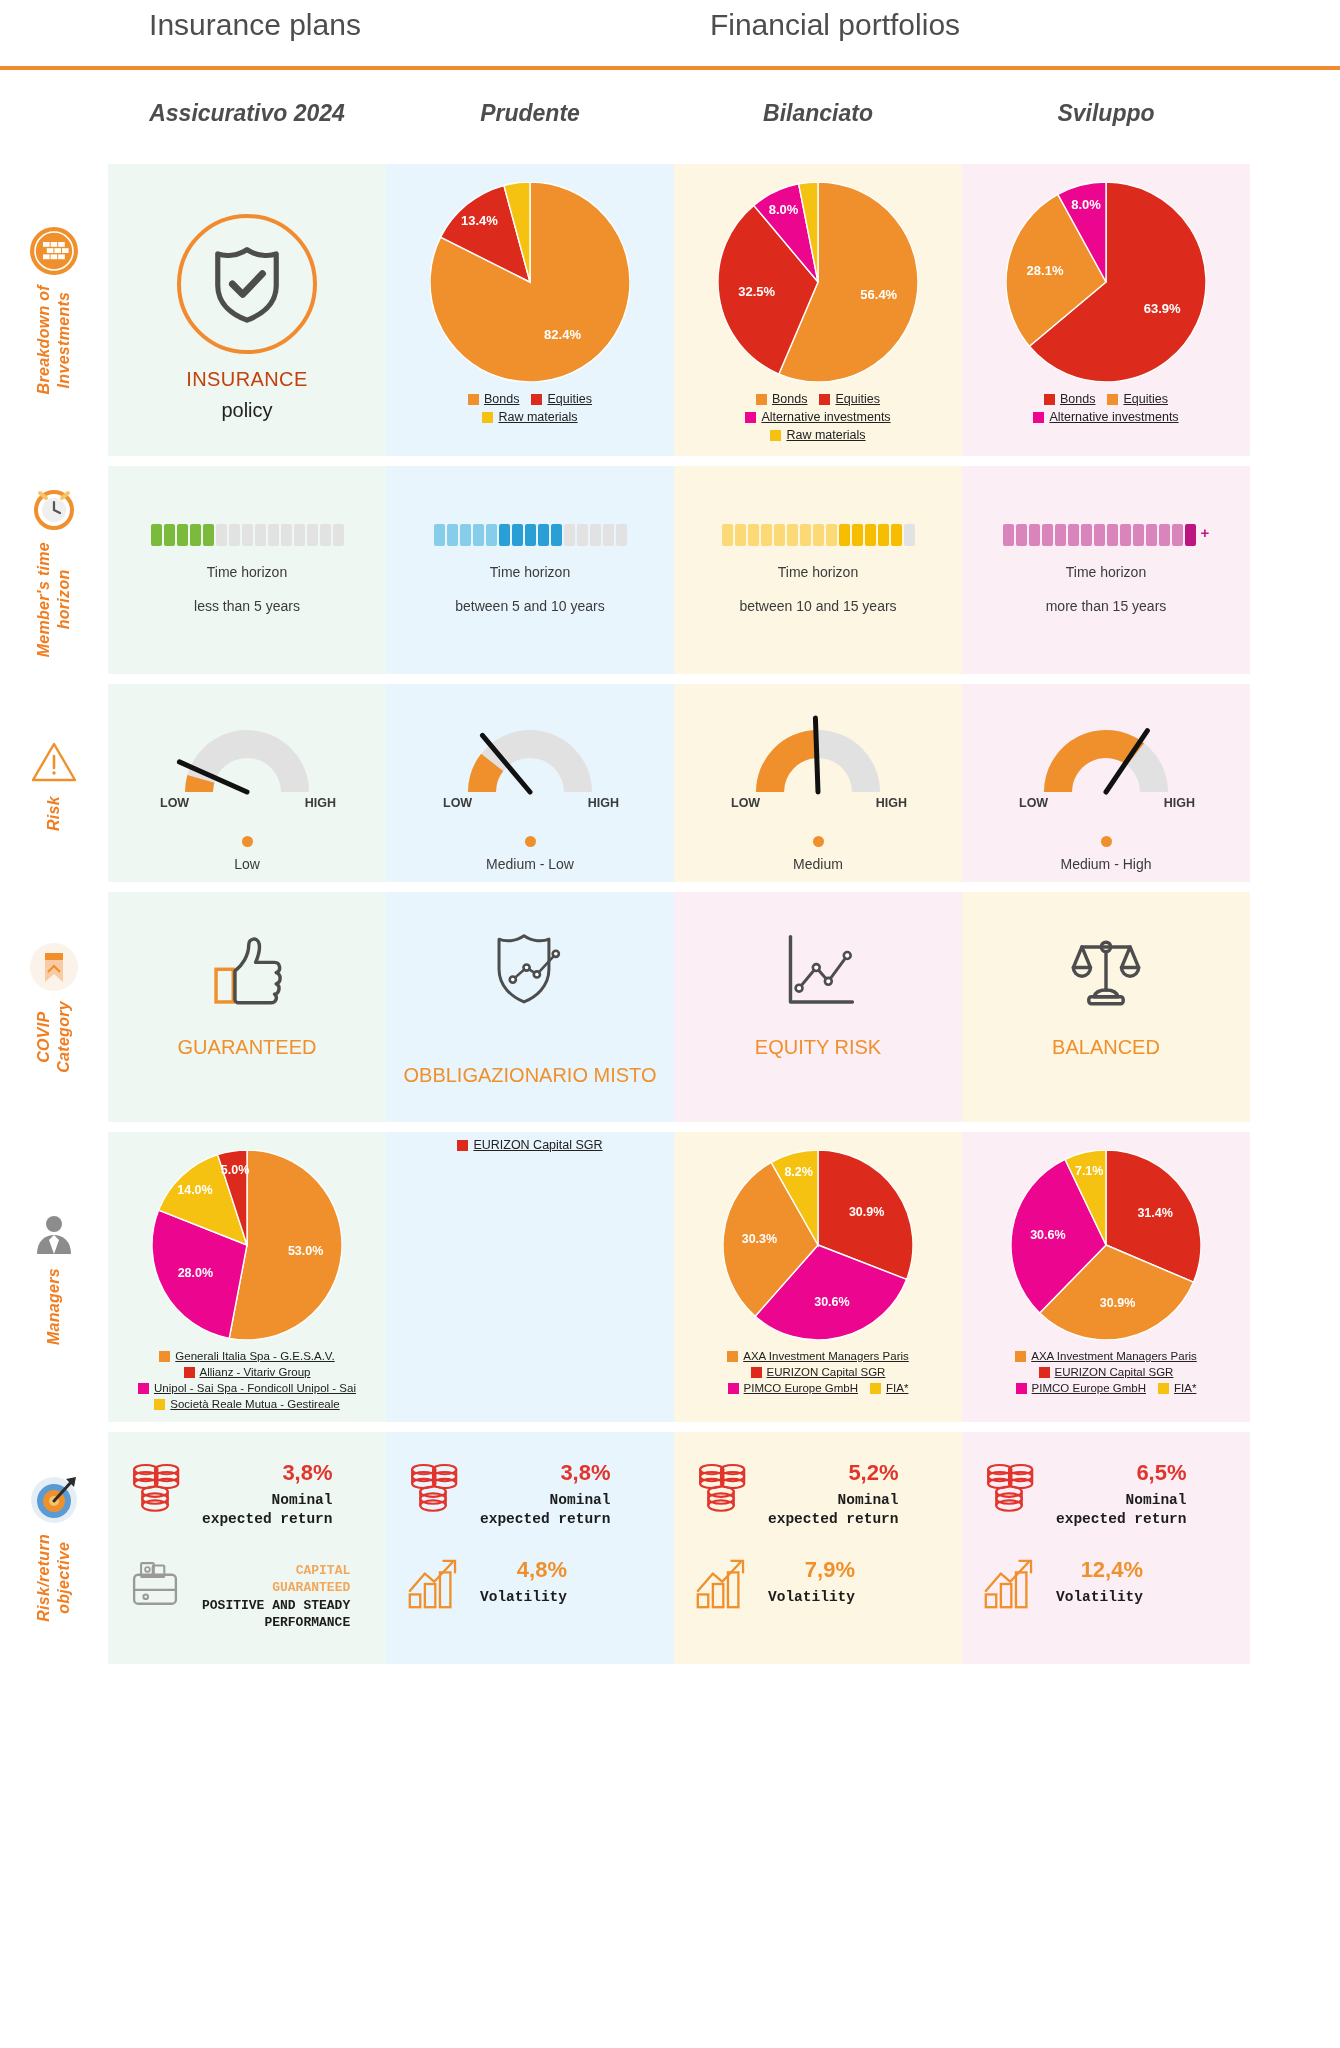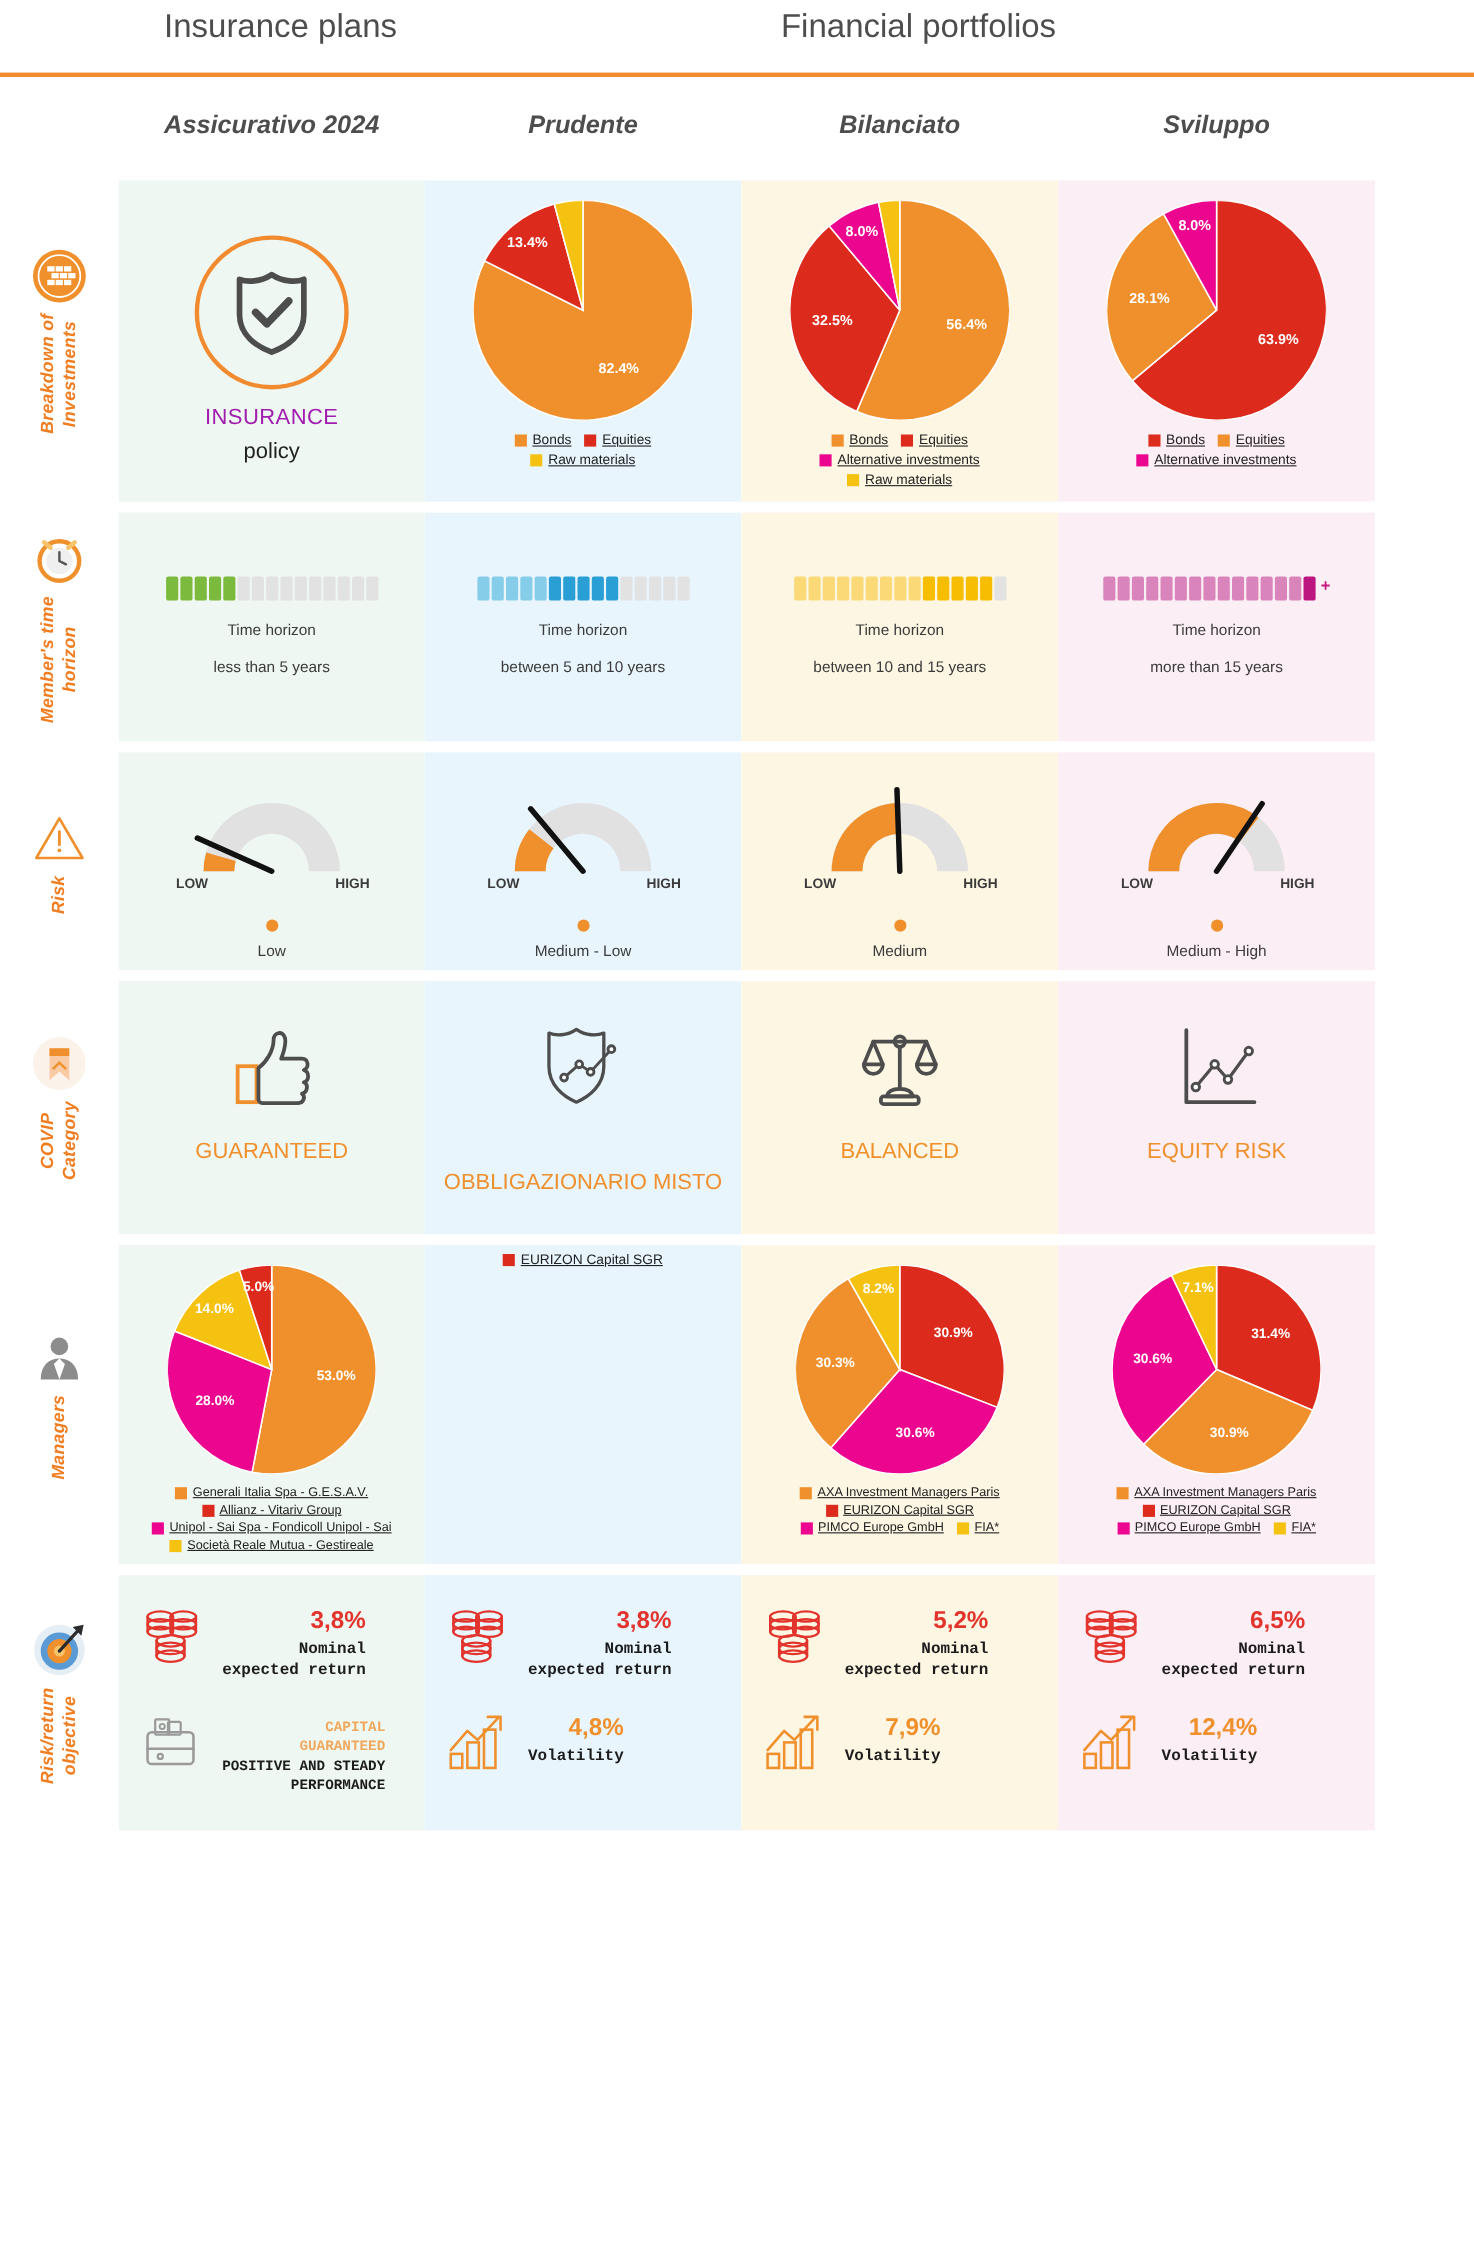--- a/index.html
+++ b/index.html
@@ -78,21 +78,21 @@
   .lg-tx { font-size: 12.5px; color: #222; white-space: nowrap; text-decoration: underline; }
   .lg-break { flex-basis: 100%; height: 0; }
 
   
   .ins-circle {
     width: 140px; height: 140px; border-radius: 50%;
     border: 4px solid #f28b30;
     display: flex; align-items: center; justify-content: center;
     margin-top: 50px;
   }
-  .ins-title { margin-top: 14px; font-size: 20px; color: #a21caf; letter-spacing:.4px;}
+  .ins-title { margin-top: 14px; font-size: 20px; color: #c2410c; letter-spacing:.4px;}
   .ins-sub { margin-top: 8px; font-size: 20px; color: #222; }
 
   
   .th-bars { display: flex; gap: 2px; margin-top: 0; }
   .th-bar { width: 11px; height: 22px; border-radius: 2px; }
   .th-plus { font-size: 15px; font-weight: bold; margin-left: 3px; }
   .th-lab { margin-top: 18px; font-size: 14px; color: #3b3b3b; }
   .th-val { margin-top: 18px; font-size: 14px; color: #3b3b3b; }
 
   
@@ -444,52 +444,52 @@
                 <path d="M30 60 L46 46 L58 54 L80 30" stroke="#4d4d4d" stroke-width="3" fill="none" stroke-linecap="round" stroke-linejoin="round"></path>
                 <circle cx="30" cy="60" r="3.6" fill="#fff" stroke="#4d4d4d" stroke-width="3"></circle>
                 <circle cx="46" cy="46" r="3.6" fill="#fff" stroke="#4d4d4d" stroke-width="3"></circle>
                 <circle cx="58" cy="54" r="3.6" fill="#fff" stroke="#4d4d4d" stroke-width="3"></circle>
                 <circle cx="80" cy="30" r="3.6" fill="#fff" stroke="#4d4d4d" stroke-width="3"></circle>
               </g>
             </svg>
           </div>
           <div class="covip-name">OBBLIGAZIONARIO MISTO</div>
         </div>
+        <div class="cell w288 bg3" style="min-height: 230px;">
+          <div class="covip-icon">
+            <svg width="86" height="86" viewBox="0 0 86 86">
+              <g transform="scale(0.86)">
+                <path d="M18 10 V86 H90" stroke="#4d4d4d" stroke-width="4" fill="none" stroke-linecap="round" stroke-linejoin="round"></path>
+                <path d="M28 70 L48 46 L62 62 L84 32" stroke="#4d4d4d" stroke-width="3.4" fill="none" stroke-linecap="round" stroke-linejoin="round"></path>
+                <circle cx="28" cy="70" r="4" fill="#fff" stroke="#4d4d4d" stroke-width="3"></circle>
+                <circle cx="48" cy="46" r="4" fill="#fff" stroke="#4d4d4d" stroke-width="3"></circle>
+                <circle cx="62" cy="62" r="4" fill="#fff" stroke="#4d4d4d" stroke-width="3"></circle>
+                <circle cx="84" cy="32" r="4" fill="#fff" stroke="#4d4d4d" stroke-width="3"></circle>
+              </g>
+            </svg>
+          </div>
+          <div class="covip-name">EQUITY RISK</div>
+        </div>
         <div class="cell w288 bg2" style="min-height: 230px;">
           <div class="covip-icon">
             <svg width="86" height="86" viewBox="0 0 86 86">
               <g transform="scale(0.86)">
                 <path d="M22 22 H78" stroke="#4d4d4d" stroke-width="4" fill="none" stroke-linecap="round" stroke-linejoin="round"></path>
                 <circle cx="50" cy="22" r="5.5" fill="none" stroke="#4d4d4d" stroke-width="4"></circle>
                 <path d="M50 28 V72" stroke="#4d4d4d" stroke-width="4" fill="none" stroke-linecap="round" stroke-linejoin="round"></path>
                 <path d="M22 22 L12 46 H32 Z" stroke="#4d4d4d" stroke-width="4" fill="none" stroke-linecap="round" stroke-linejoin="round"></path>
                 <path d="M12 46 A10 10 0 0 0 32 46" stroke="#4d4d4d" stroke-width="4" fill="none" stroke-linecap="round" stroke-linejoin="round"></path>
                 <path d="M78 22 L68 46 H88 Z" stroke="#4d4d4d" stroke-width="4" fill="none" stroke-linecap="round" stroke-linejoin="round"></path>
                 <path d="M68 46 A10 10 0 0 0 88 46" stroke="#4d4d4d" stroke-width="4" fill="none" stroke-linecap="round" stroke-linejoin="round"></path>
                 <path d="M36 80 Q38 72 50 72 Q62 72 64 80 Z" stroke="#4d4d4d" stroke-width="4" fill="none" stroke-linecap="round" stroke-linejoin="round"></path>
                 <rect x="30" y="80" width="40" height="8" rx="3" fill="none" stroke="#4d4d4d" stroke-width="4"></rect>
               </g>
             </svg>
           </div>
           <div class="covip-name">BALANCED</div>
-        </div>
-        <div class="cell w288 bg3" style="min-height: 230px;">
-          <div class="covip-icon">
-            <svg width="86" height="86" viewBox="0 0 86 86">
-              <g transform="scale(0.86)">
-                <path d="M18 10 V86 H90" stroke="#4d4d4d" stroke-width="4" fill="none" stroke-linecap="round" stroke-linejoin="round"></path>
-                <path d="M28 70 L48 46 L62 62 L84 32" stroke="#4d4d4d" stroke-width="3.4" fill="none" stroke-linecap="round" stroke-linejoin="round"></path>
-                <circle cx="28" cy="70" r="4" fill="#fff" stroke="#4d4d4d" stroke-width="3"></circle>
-                <circle cx="48" cy="46" r="4" fill="#fff" stroke="#4d4d4d" stroke-width="3"></circle>
-                <circle cx="62" cy="62" r="4" fill="#fff" stroke="#4d4d4d" stroke-width="3"></circle>
-                <circle cx="84" cy="32" r="4" fill="#fff" stroke="#4d4d4d" stroke-width="3"></circle>
-              </g>
-            </svg>
-          </div>
-          <div class="covip-name">EQUITY RISK</div>
         </div>
       </div>
       <div class="rowgap"></div>
       <div class="row" style="min-height: 290px;">
         <div class="rowlabel">
           <div class="ricon"><svg width="52" height="52" viewBox="0 0 52 52">
               <circle cx="26" cy="16" r="8" fill="#8c8c8c"></circle>
               <path d="M9 46 C9 33 17 27 26 27 C35 27 43 33 43 46 Z" fill="#8c8c8c"></path>
               <path d="M26 27 L21 32 L26 46 L31 32 Z" fill="#fff"></path>
             </svg></div>

